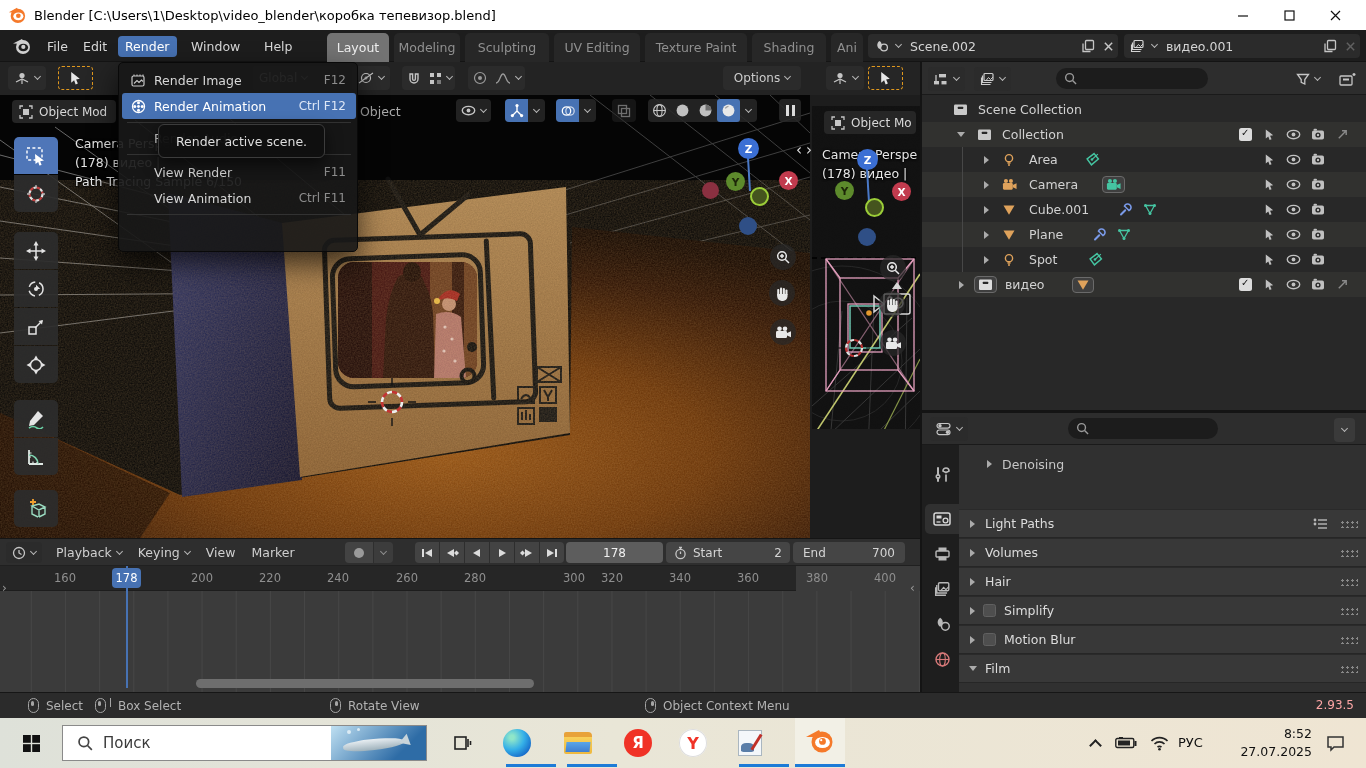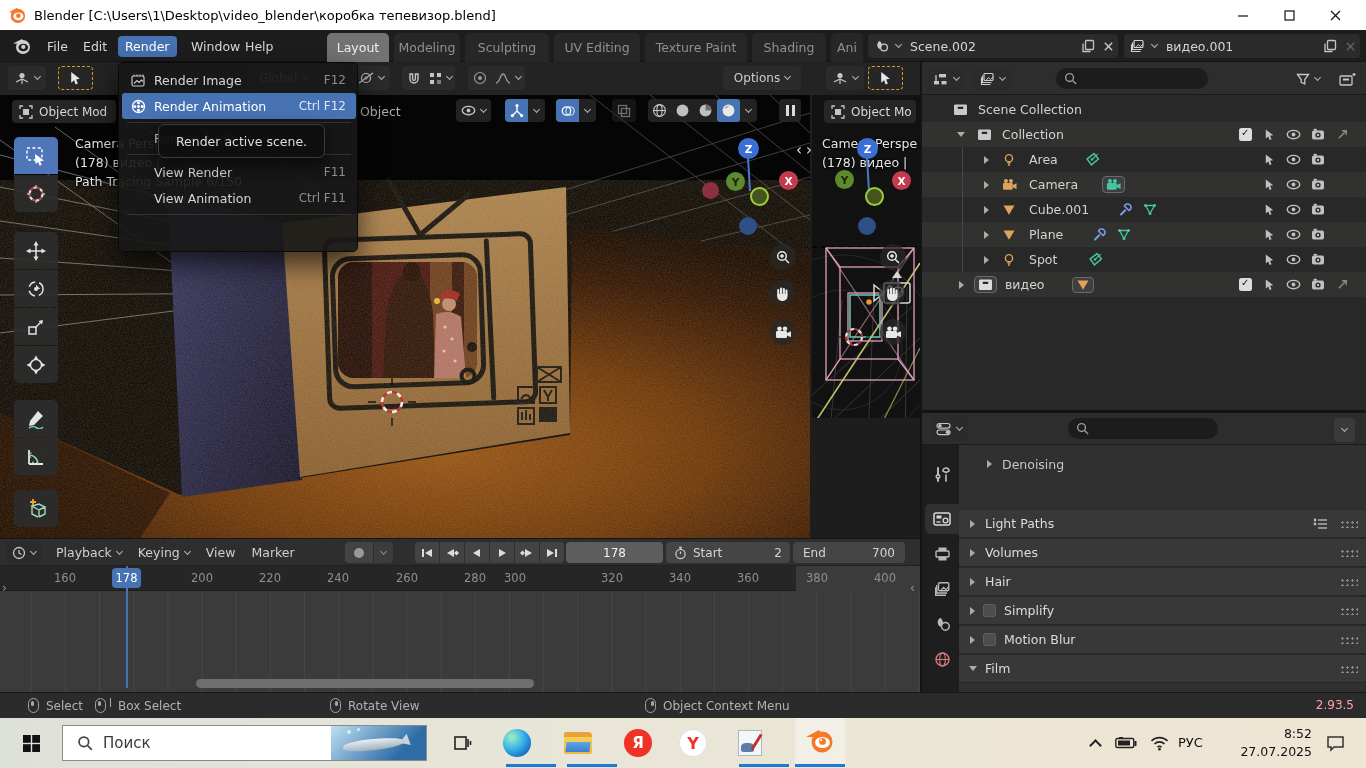--- a/index.html
+++ b/index.html
@@ -111,21 +111,21 @@
     <svg class="abs" style="left:12px;top:7px" width="20" height="18" viewBox="0 0 20 18">
         <circle cx="11" cy="10" r="7" fill="#cfcfcf"></circle>
         <path d="M1,6.5 L10,2 L13,7 Z" fill="#cfcfcf"></path>
         <ellipse cx="11.3" cy="10.5" rx="4.8" ry="3.8" fill="#1d1d1d"></ellipse>
         <circle cx="11.3" cy="9.9" r="2.1" fill="#cfcfcf"></circle>
       </svg>
     <span class="menuitem" style="left:40px">File</span>
     <span class="menuitem" style="left:76px">Edit</span>
     <span class="menuitem" style="left:118px;background:#4772b3;color:#fff">Render</span>
     <span class="menuitem" style="left:184px">Window</span>
-    <span class="menuitem" style="left:238px">Help</span>
+    <span class="menuitem" style="left:257px">Help</span>
     <div class="tab active" style="left:327px;width:62px">Layout</div>
     <div class="tab" style="left:394px;width:66px">Modeling</div>
     <div class="tab" style="left:465px;width:84px">Sculpting</div>
     <div class="tab" style="left:554px;width:86px">UV Editing</div>
     <div class="tab" style="left:645px;width:102px">Texture Paint</div>
     <div class="tab" style="left:752px;width:74px">Shading</div>
     <div class="tab" style="left:831px;width:32px">Ani</div>
     <div class="idpill" style="left:868px;width:250px">
       <svg width="15" height="14" viewBox="0 0 14 14" style="margin:0 2px 0 6px">
           <path d="M5,2 C8,4 8,8 5,10 C2,8 2,4 5,2 Z" fill="#c9c9c9"></path>
@@ -525,21 +525,21 @@
     <div class="gbtn" style="left:770px;top:224px">
         <svg width="16" height="13" viewBox="0 0 16 13" fill="#e8e8e8">
           <circle cx="4.5" cy="2.8" r="2.3"></circle>
           <circle cx="10" cy="2.8" r="2.3"></circle>
           <rect x="1" y="5" width="11" height="7" rx="1.2"></rect>
           <polygon points="12,7 16,5.2 16,11.2 12,9.5"></polygon>
         </svg>
       </div>
   </div>
 
-  <div class="vp" style="left:812px;top:95px;width:108px;height:323px;background:#121212">
+  <div class="vp" style="left:812px;top:106px;width:108px;height:323px;background:#121212">
     <svg width="108" height="443" viewBox="0 0 108 443" style="position:absolute;left:0;top:0">
       <rect width="108" height="443" fill="#131313"></rect>
       <circle cx="30" cy="255" r="95" fill="none" stroke="#2a2a2a"></circle>
       <circle cx="30" cy="255" r="60" fill="none" stroke="#2a2a2a"></circle>
       <g stroke="#3a3a3a" fill="none">
         <path d="M0,443 L108,330"></path>
           <path d="M0,390 L108,285"></path>
           <path d="M0,345 L108,243"></path>
           <path d="M0,300 L100,212"></path>
         <path d="M30,205 L8,443"></path>
@@ -1109,21 +1109,21 @@
         <span style="margin-left:auto">700</span>
       </div>
     </div>
     <div class="tlruler">
       <span class="tlnum" style="left:65px">160</span>
       <span class="tlnum" style="left:202px">200</span>
       <span class="tlnum" style="left:270px">220</span>
       <span class="tlnum" style="left:338px">240</span>
       <span class="tlnum" style="left:407px">260</span>
       <span class="tlnum" style="left:475px">280</span>
-      <span class="tlnum" style="left:515px">300</span>
+      <span class="tlnum" style="left:574px">300</span>
       <span class="tlnum" style="left:612px">320</span>
       <span class="tlnum" style="left:680px">340</span>
       <span class="tlnum" style="left:748px">360</span>
       <span class="tlnum" style="left:817px">380</span>
       <span class="tlnum" style="left:885px">400</span>
     </div>
     <div class="abs" style="left:0;top:52px;width:920px;height:102px;background-image:linear-gradient(90deg,#464646 1px,transparent 1px);background-size:34.17px 100%;background-position:30.8px 0"></div>
     <div class="abs" style="left:126px;top:27px;width:2px;height:122px;background:#4772b3;z-index:3"></div>
     <div class="abs" style="left:112px;top:29px;width:29px;height:20px;background:#4772b3;border-radius:4px;z-index:4;display:flex;align-items:center;justify-content:center;color:#fff;font-size:11.5px">
         <span>178</span>

